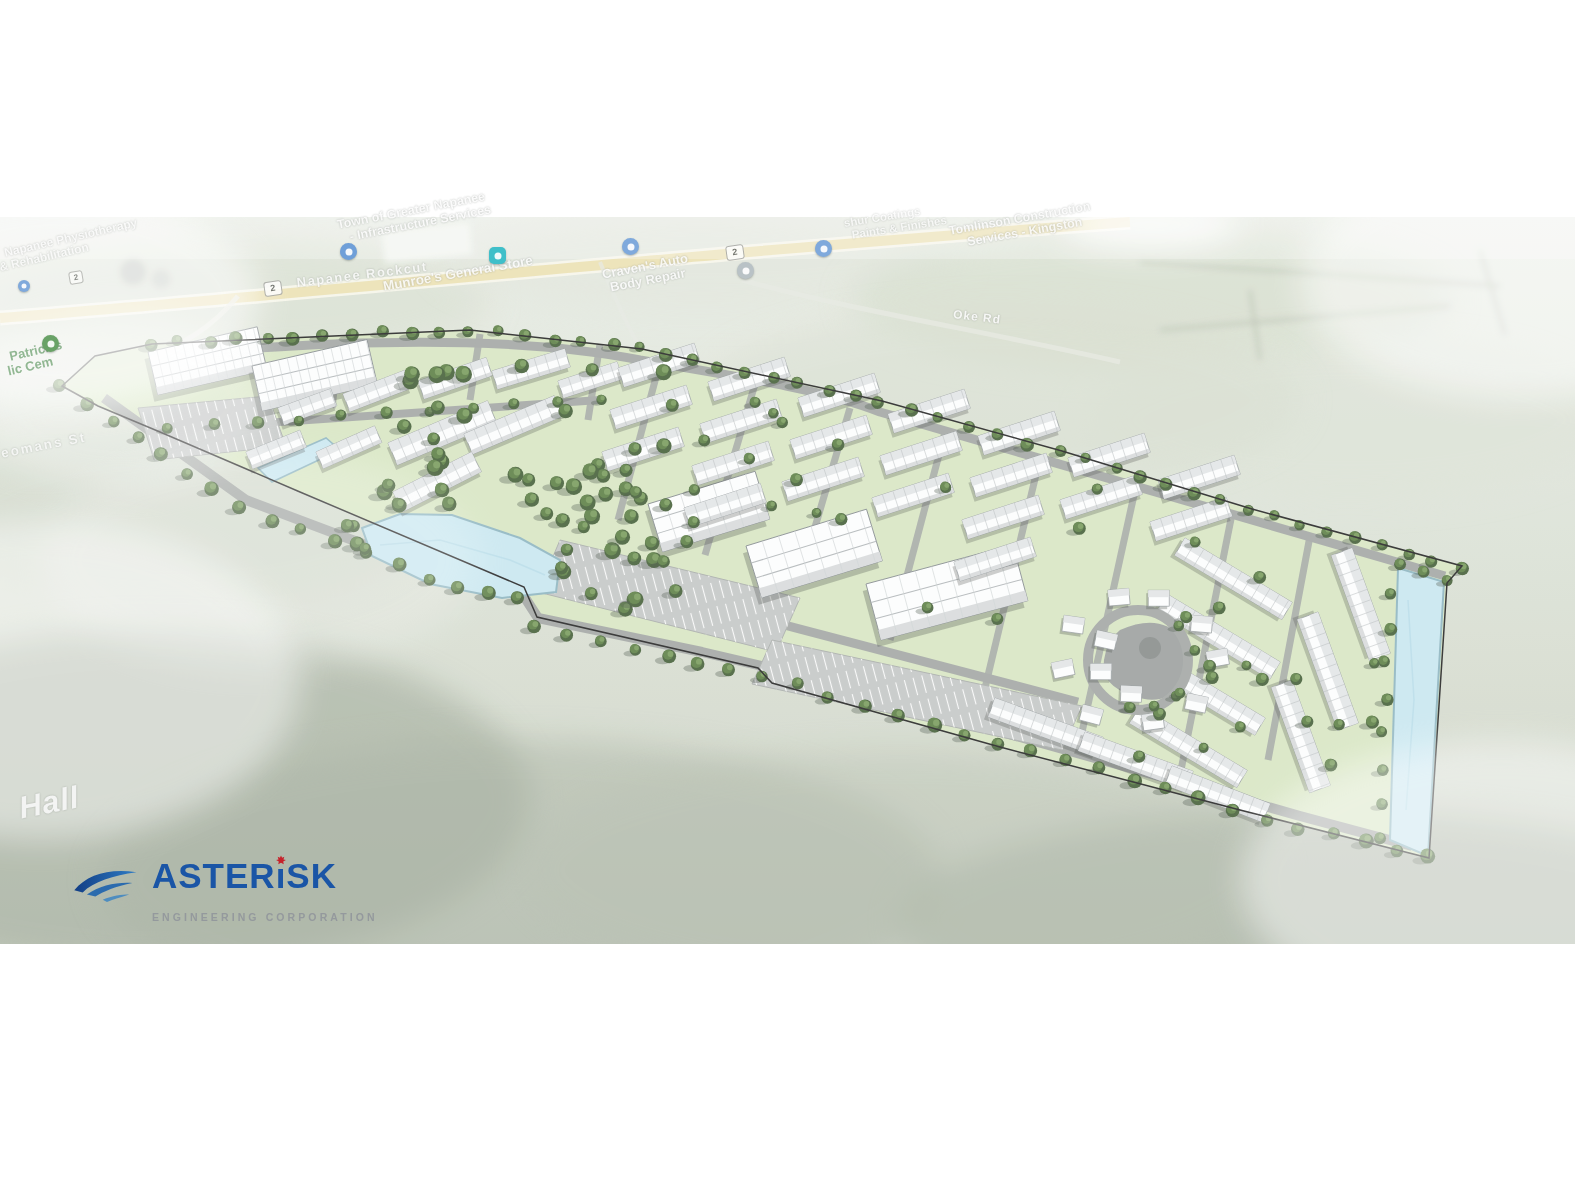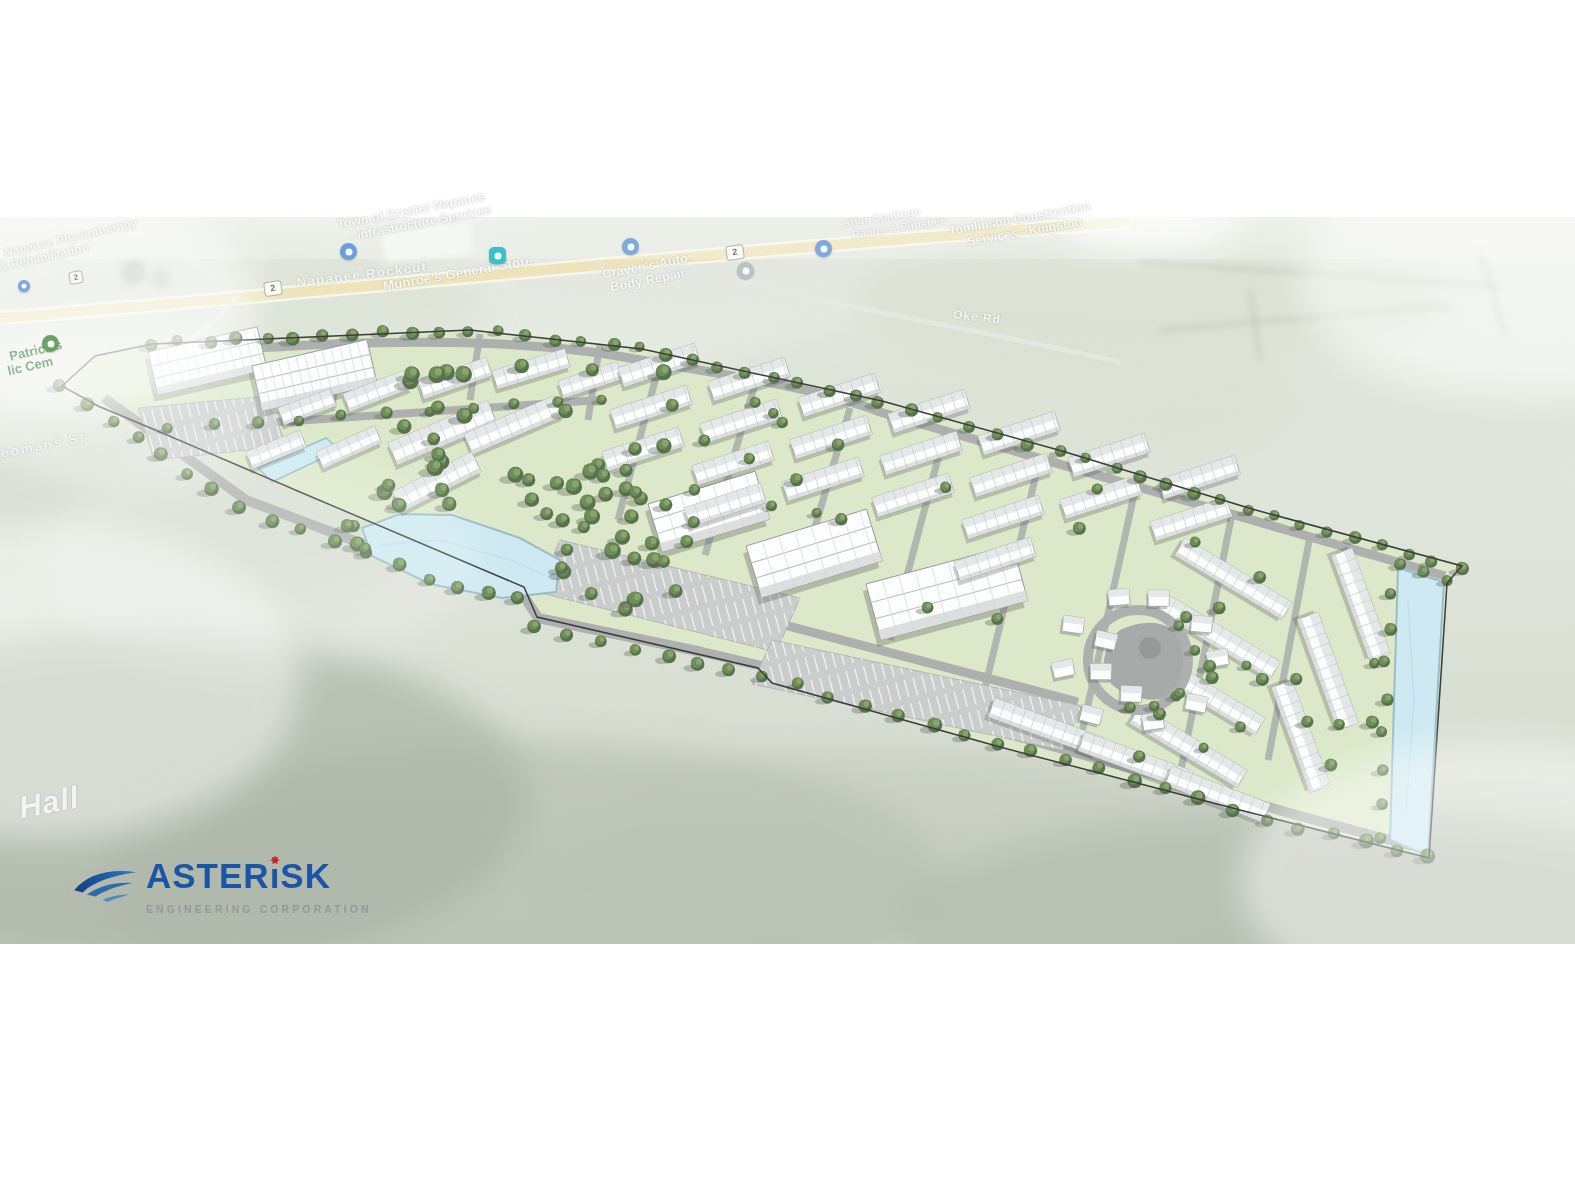--- a/index.html
+++ b/index.html
@@ -18,26 +18,26 @@
   .shield.small{width:12px;height:11px;font-size:8px;line-height:11px;opacity:.75;}
   .pin{position:absolute;width:17px;height:17px;border-radius:50%;box-shadow:0 1px 2px rgba(80,90,85,.4);}
   .pin::before{content:"";position:absolute;left:50%;bottom:-5px;transform:translateX(-50%);
           width:0;height:0;border-left:4px solid transparent;border-right:4px solid transparent;
           border-top:6px solid inherit;border-top-color:inherit;}
   .pin::after{content:"";position:absolute;left:50%;top:50%;transform:translate(-50%,-50%);
           width:7px;height:7px;border-radius:50%;background:rgba(255,255,255,.92);}
   .pin.square{border-radius:5px;}
   .pin.small{width:12px;height:12px;}
   .pin.small::after{width:5px;height:5px;}
-  .logo{position:absolute;left:68px;top:858px;display:flex;align-items:flex-start;}
+  .logo{position:absolute;left:68px;top:858px;display:flex;align-items:flex-start;gap:6px;}
   .swoosh{width:78px;height:38px;margin-top:8px;}
   .logo-name{font-size:35px;font-weight:bold;letter-spacing:1px;color:#1a55a6;line-height:1;}
   .logo-i{position:relative;display:inline-block;}
   .leaf{position:absolute;top:-3px;left:50%;transform:translateX(-50%);width:11px;height:11px;}
-  .logo-sub{font-size:10.5px;color:#94999d;letter-spacing:3.1px;margin-top:10px;font-weight:bold;}
+  .logo-sub{font-size:10.5px;color:#94999d;letter-spacing:3.1px;margin-top:18px;font-weight:bold;}
 </style>
 </head>
 <body>
 
 <div class="canvas">
 
   <svg id="scene" width="1575" height="1182" viewBox="0 0 1575 1182">
       <defs>
         <linearGradient id="gbg" x1="0" y1="0" x2="0" y2="1">
           <stop offset="0" stop-color="#e8ece4"></stop>

